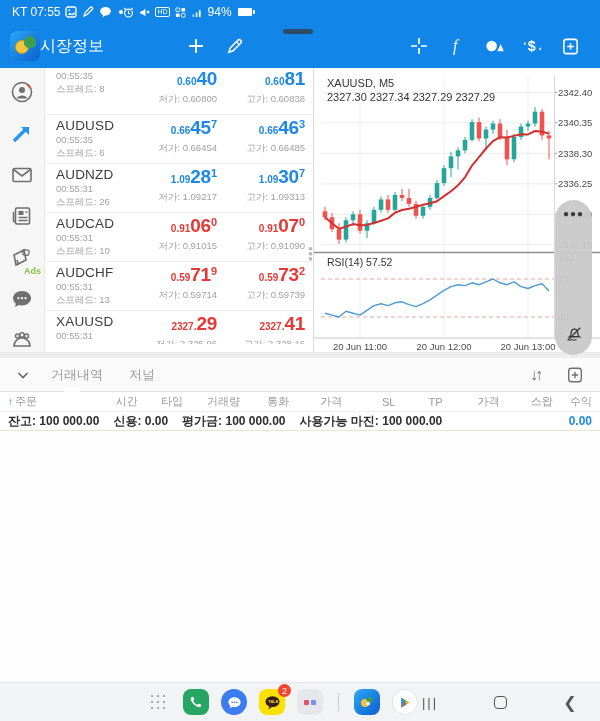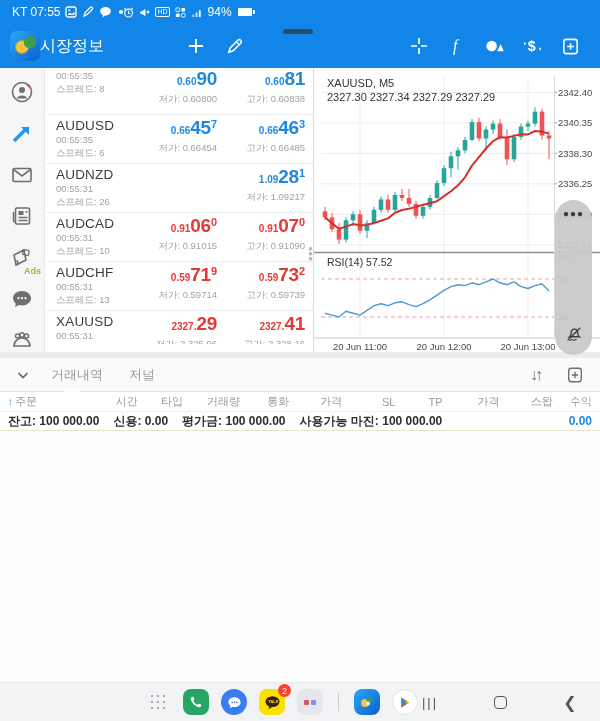--- a/index.html
+++ b/index.html
@@ -263,21 +263,21 @@
   </div>
 
   <div class="quotelist">
       <div class="qrow up partial">
     <div class="qleft">
       <div class="qsym"></div>
       <div class="qtime">00:55:35</div>
       <div class="qspread">스프레드: 8</div>
     </div>
     <div class="qcell">
-      <div class="qprice"><span class="pre">0.60</span><span class="big">90</span><span class="sup"></span></div>
+      <div class="qprice"><span class="pre">0.60</span><span class="big">40</span><span class="sup"></span></div>
       <div class="qsub">저가: 0.60800</div>
     </div>
     <div class="qcell" style="flex:0 0 88px">
       <div class="qprice"><span class="pre">0.60</span><span class="big">81</span><span class="sup"></span></div>
       <div class="qsub">고가: 0.60838</div>
     </div>
   </div>
       <div class="qrow up">
     <div class="qleft">
       <div class="qsym">AUDUSD</div>
@@ -295,20 +295,24 @@
   </div>
       <div class="qrow up">
     <div class="qleft">
       <div class="qsym">AUDNZD</div>
       <div class="qtime">00:55:31</div>
       <div class="qspread">스프레드: 26</div>
     </div>
     <div class="qcell">
       <div class="qprice"><span class="pre">1.09</span><span class="big">28</span><span class="sup">1</span></div>
       <div class="qsub">저가: 1.09217</div>
+    </div>
+    <div class="qcell" style="flex:0 0 88px">
+      <div class="qprice"><span class="pre">1.09</span><span class="big">30</span><span class="sup">7</span></div>
+      <div class="qsub">고가: 1.09313</div>
     </div>
   </div>
       <div class="qrow down">
     <div class="qleft">
       <div class="qsym">AUDCAD</div>
       <div class="qtime">00:55:31</div>
       <div class="qspread">스프레드: 10</div>
     </div>
     <div class="qcell">
       <div class="qprice"><span class="pre">0.91</span><span class="big">06</span><span class="sup">0</span></div>

